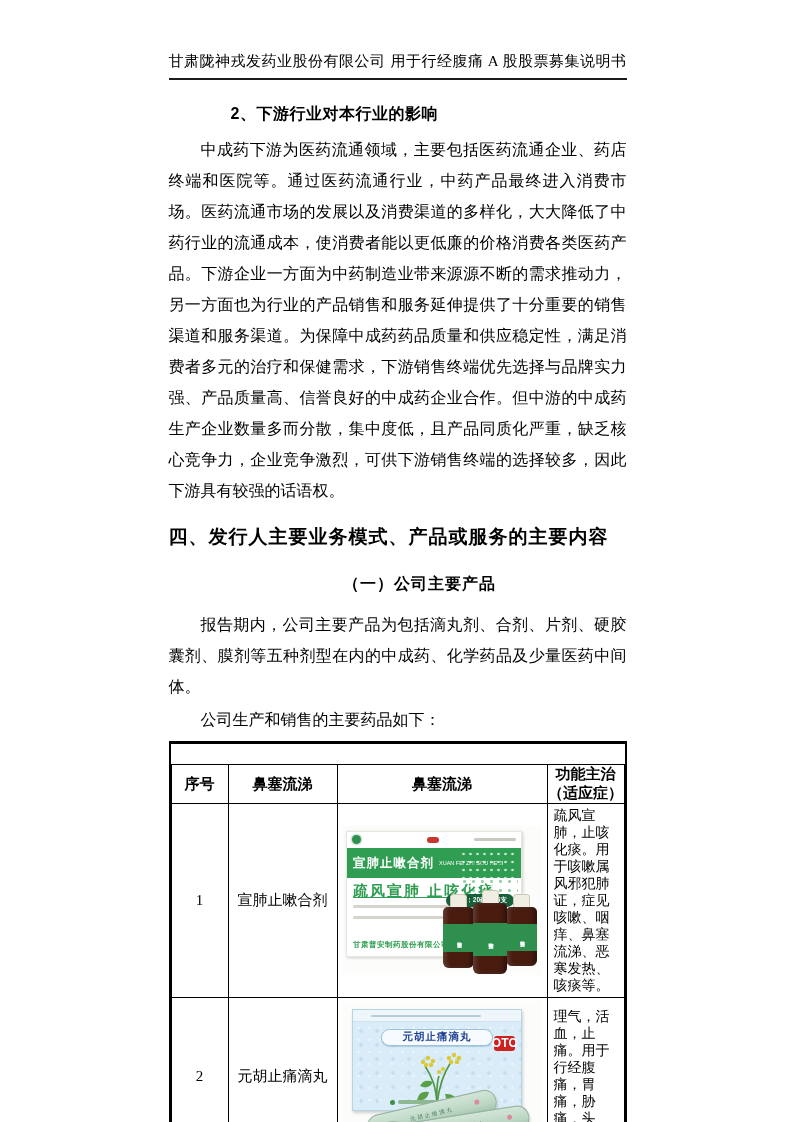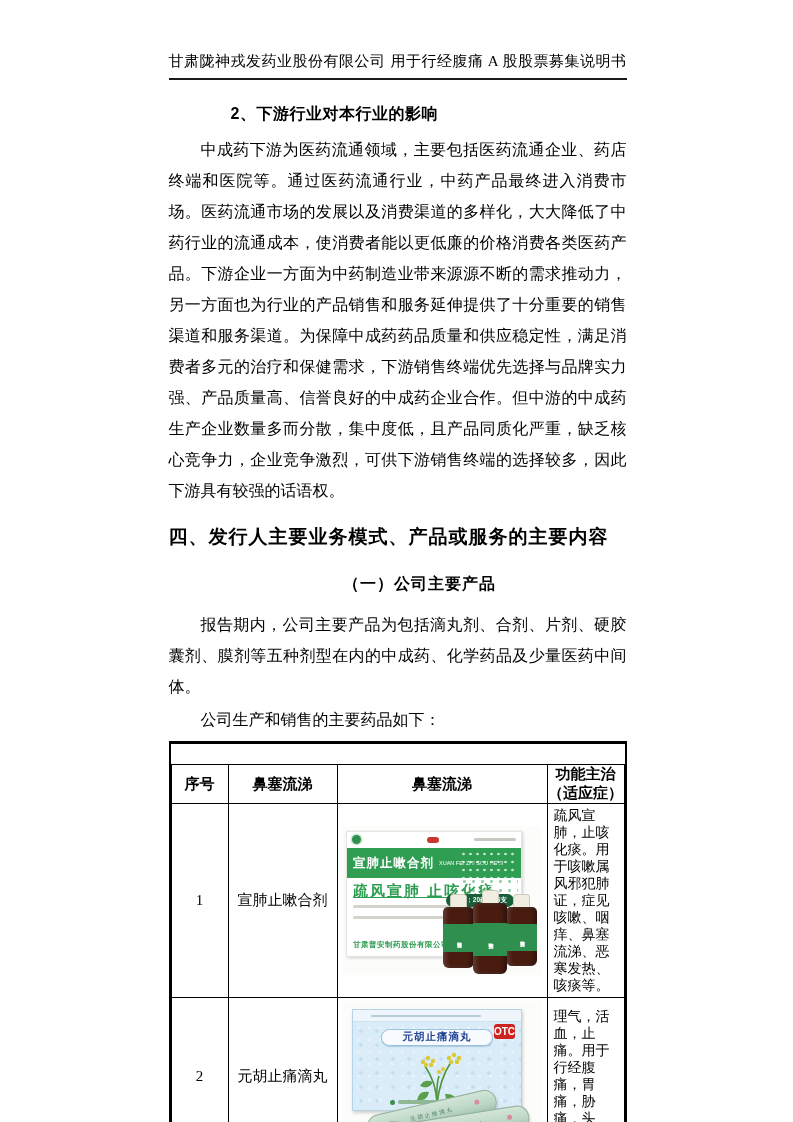--- a/index.html
+++ b/index.html
@@ -126,24 +126,24 @@
     background-color: var(--p2-box-blue);
     background-image: radial-gradient(circle, #c2dff1 1.5px, transparent 2.2px),
                       radial-gradient(circle, #e9f5fb 1px, transparent 1.6px);
     background-size: 16px 14px, 11px 12px;
     border: 1px solid #b5d4e8; box-shadow: 1px 2px 3px rgba(0,0,0,.18);
   }
   .p2-boxtop { position: absolute; left: 0; right: 0; top: 0; height: 12px;
     background: #eef6fc; border-bottom: 1px solid #cfe4f2; }
   .p2-boxtop-micro { position: absolute; left: 18px; right: 40px; top: 5px; height: 2.5px;
     background: #b9cdd9; border-radius: 2px; }
-  .p2-otc { position: absolute; top: 14px; right: 6px; width: 21px; height: 15px;
+  .p2-otc { position: absolute; top: 26px; right: 6px; width: 21px; height: 15px;
     background: var(--otc-red); color: #fff; border-radius: 3px;
     display: flex; align-items: center; justify-content: center;
-    font-family: "Liberation Sans", sans-serif; font-size: 10px; font-weight: bold; }
+    font-family: "Liberation Sans", sans-serif; font-size: 12px; font-weight: bold; }
   .p2-ribbon { position: absolute; top: 19px; left: 50%; transform: translateX(-50%);
     width: 112px; height: 17px; background: #f7fbff; border: 1px solid #9cc3de;
     border-radius: 9px; display: flex; align-items: center; justify-content: center;
     box-shadow: 0 1px 1px rgba(80,130,170,.3); }
   .p2-ribbon span { color: var(--p2-ribbon-text); font-weight: bold; font-size: 10.5px; letter-spacing: 1px; }
   .p2-plant { position: absolute; top: 38px; left: 50%; transform: translateX(-50%); }
   .p2-company { position: absolute; bottom: 5px; left: 50%; transform: translateX(-50%);
     display: flex; align-items: center; gap: 3px; }
   .p2-company-dot { width: 5px; height: 5px; border-radius: 50%; background: #3f8f4a; }
   .p2-company-bar { width: 86px; height: 3.5px; background: #8fb893; border-radius: 2px; }

